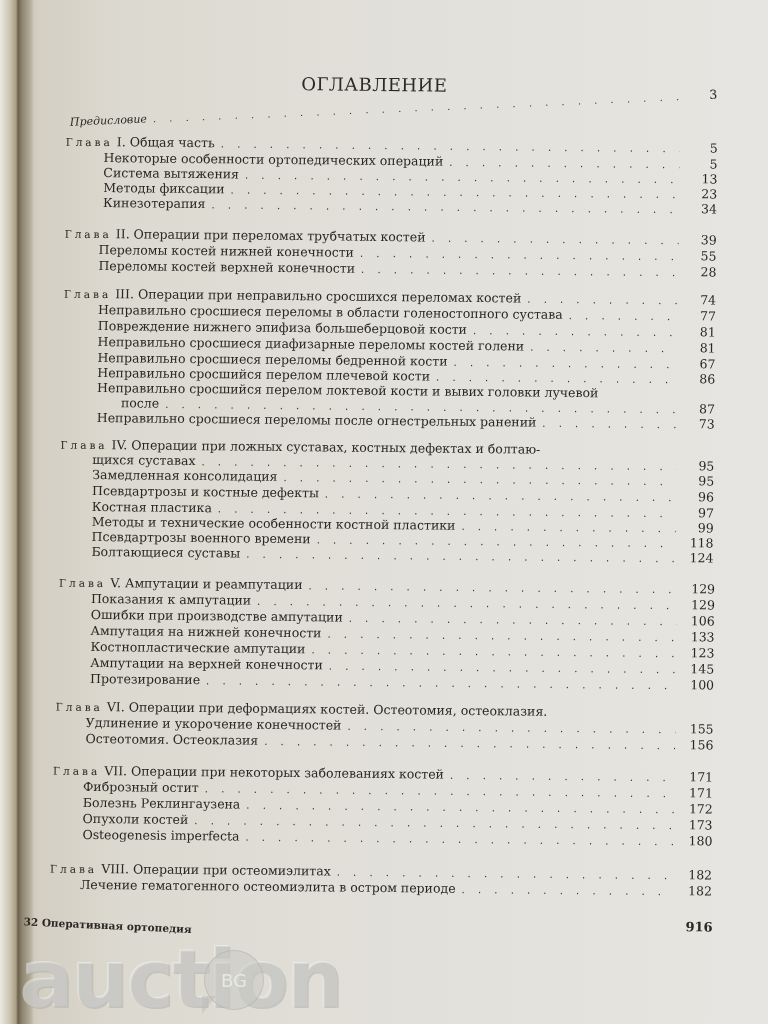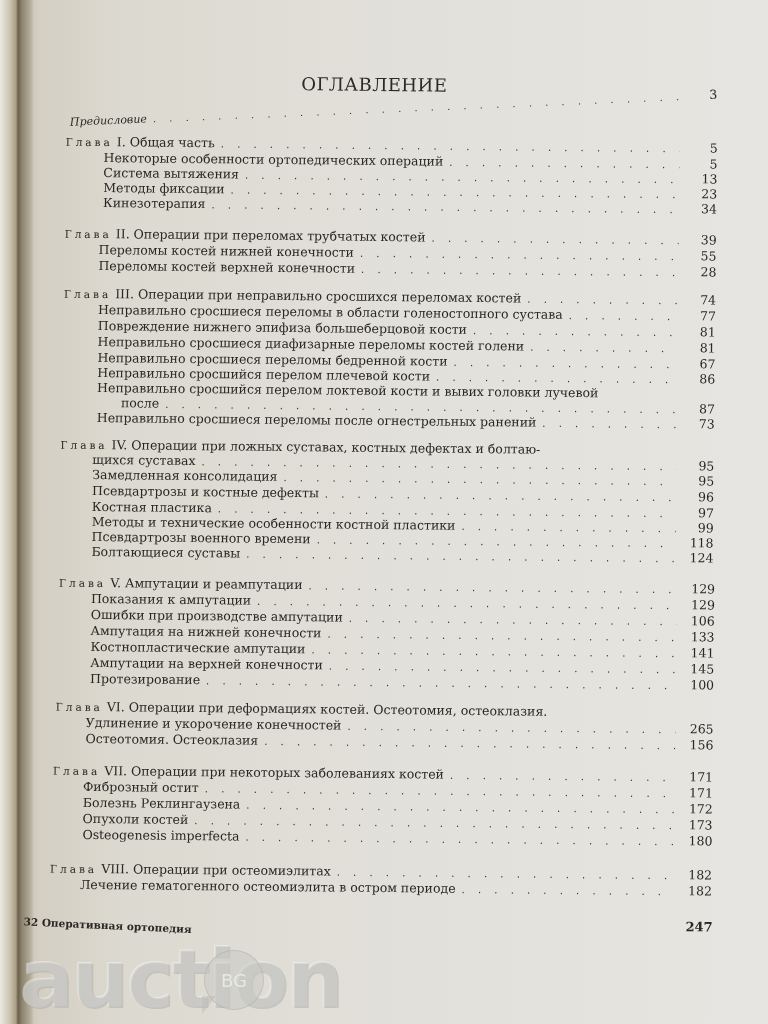--- a/index.html
+++ b/index.html
@@ -210,40 +210,40 @@
       <span class="page-num">106</span>
   </div>
   <div class="toc-line" style="left:92px; top:627px; width:624px;">
     <span class="text">Ампутация на нижней конечности</span>
       <span class="dots"></span>
       <span class="page-num">133</span>
   </div>
   <div class="toc-line" style="left:92px; top:643px; width:624px;">
     <span class="text">Костнопластические ампутации</span>
       <span class="dots"></span>
-      <span class="page-num">141</span>
+      <span class="page-num">123</span>
   </div>
   <div class="toc-line" style="left:92px; top:659px; width:624px;">
     <span class="text">Ампутации на верхней конечности</span>
       <span class="dots"></span>
       <span class="page-num">145</span>
   </div>
   <div class="toc-line" style="left:92px; top:675px; width:624px;">
     <span class="text">Протезирование</span>
       <span class="dots"></span>
       <span class="page-num">100</span>
   </div>
 
   <div class="wrap-line chapter" style="left:58px; top:703px;">
     <span class="lbl" style="letter-spacing:3px; font-size:10.5px; margin-right:4px;">Глава</span><span>VI. Операции при деформациях костей. Остеотомия, остеоклазия.</span>
   </div>
   <div class="toc-line" style="left:88px; top:719px; width:628px;">
     <span class="text">Удлинение и укорочение конечностей</span>
       <span class="dots"></span>
-      <span class="page-num">265</span>
+      <span class="page-num">155</span>
   </div>
   <div class="toc-line" style="left:88px; top:735px; width:628px;">
     <span class="text">Остеотомия. Остеоклазия</span>
       <span class="dots"></span>
       <span class="page-num">156</span>
   </div>
 
   <div class="toc-line chapter" style="left:56px; top:767px; width:660px;">
     <span class="text"><span class="lbl">Глава</span><span>VII. Операции при некоторых заболеваниях костей</span></span>
     <span class="dots"></span>
@@ -275,20 +275,20 @@
     <span class="dots"></span>
     <span class="page-num">182</span>
   </div>
   <div class="toc-line" style="left:84px; top:881px; width:632px;">
     <span class="text">Лечение гематогенного остеомиэлита в остром периоде</span>
       <span class="dots"></span>
       <span class="page-num">182</span>
   </div>
 
   <div class="footer-left">32 Оперативная ортопедия</div>
-  <div class="footer-right">247</div>
+  <div class="footer-right">916</div>
 </div>
 
 <div class="watermark">auction</div>
 <div class="wm-circle">
     <span>BG</span>
   </div>
 <div class="wm-tail"></div>
 
 </body></html>

